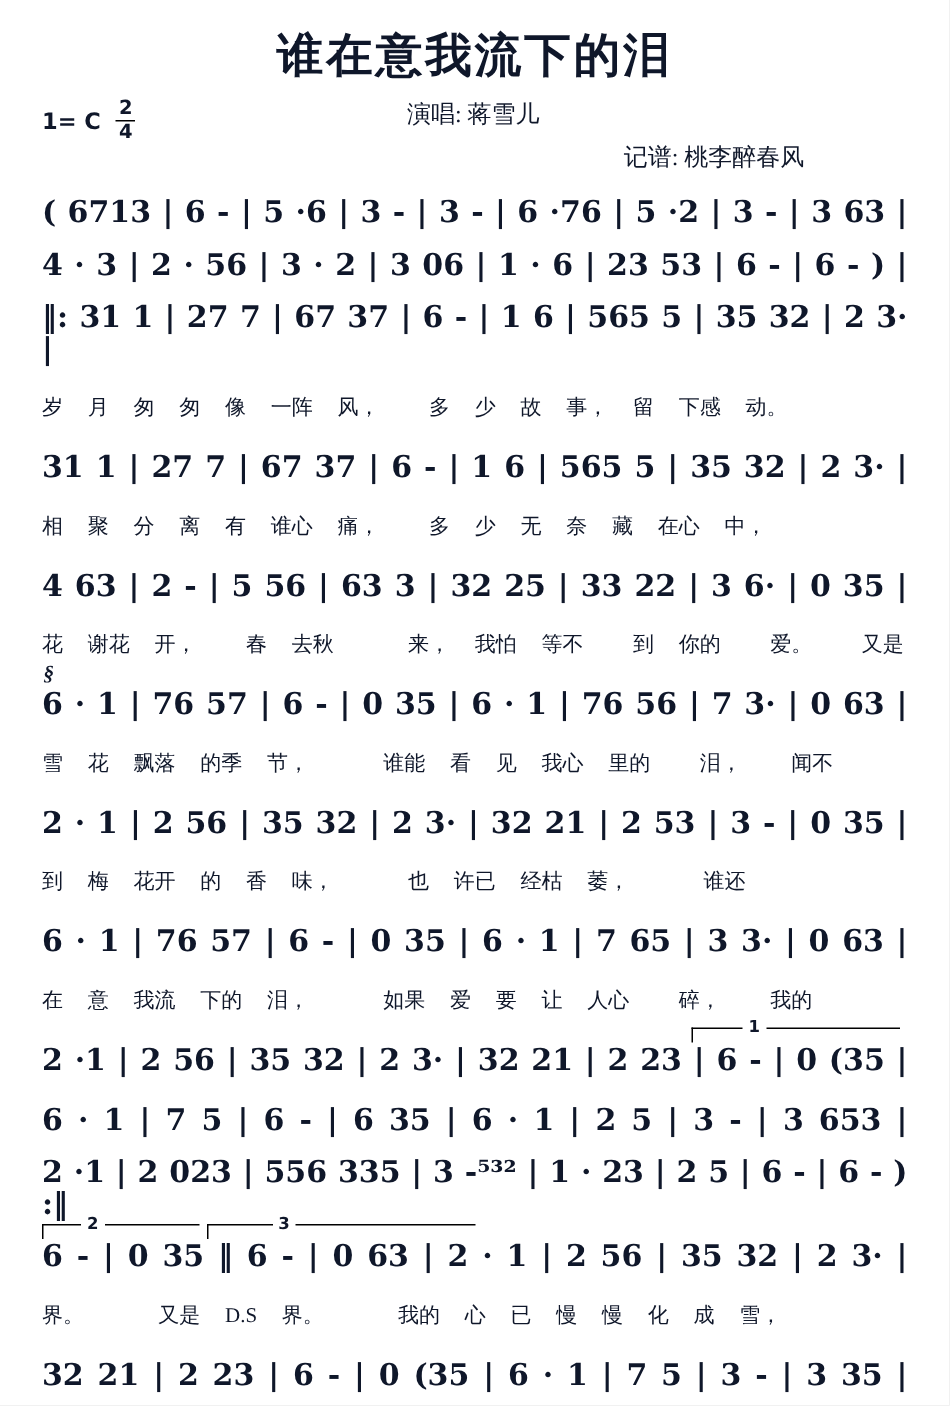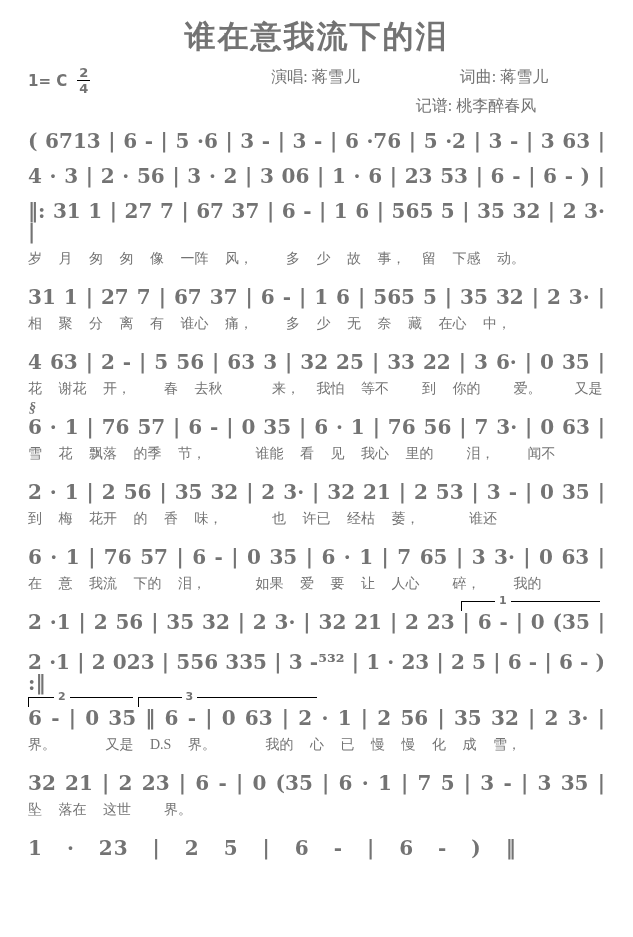--- a/index.html
+++ b/index.html
@@ -1,17 +1,17 @@
 <!DOCTYPE html>
 <html><head>
 <meta charset="utf-8">
 <style>
   html,body{margin:0;padding:0;background:#e8e8e8;}
   .page{
-    width:633px;height:937px;background:#ffffff;color:#737373;
+    width:633px;height:937px;background:#ffffff;color:#0f172a;
     position:relative;box-sizing:border-box;
     padding:10px 28px 17px 28px;overflow:hidden;
     font-family:"Liberation Serif","DejaVu Serif",serif;
   }
   .title{
     text-align:center;font-size:31px;font-weight:900;margin:6px 0 8px 0;
     letter-spacing:2px;font-family:"DejaVu Sans",sans-serif;
   }
   .credits-row{display:flex;align-items:flex-start;font-size:16px;line-height:22px;text-align:center;}
   .keysig{flex:0 0 200px;font-family:"DejaVu Sans",sans-serif;font-size:15px;font-weight:bold;display:flex;align-items:center;}
@@ -25,21 +25,21 @@
   .credits-row.second .credit{flex:0 0 258px;}
   .sheet{margin-top:14px;}
   .line{position:relative;margin-bottom:14px;}
   .line.has-lyrics{margin-bottom:19px;}
   .notes{
     font-family:"DejaVu Serif",serif;font-weight:bold;font-size:20px;line-height:21px;
     text-align:justify;text-align-last:justify;white-space:normal;
   }
   .notes.nofill{text-align:left;text-align-last:left;word-spacing:16px;letter-spacing:1px;}
   .lyrics{
-    font-size:14px;line-height:19px;margin-top:6px;white-space:pre;
+    font-size:14px;line-height:19px;margin-top:20px;white-space:pre;
     word-spacing:13px;
   }
   .volta{
     position:absolute;top:-11px;height:9px;
     border-top:1.5px solid #000;border-left:1.5px solid #000;
   }
   .vlabel{
     position:absolute;top:-7px;left:24%;background:#fff;
     padding:0 4px;font-size:11px;font-weight:bold;line-height:12px;
     font-family:"DejaVu Sans",sans-serif;
@@ -62,21 +62,20 @@
 
   <div class="credits-row">
     <div class="keysig">
       <span>1= C</span>
       <span class="frac">
         <span class="num">2</span>
         <span class="den">4</span>
       </span>
     </div>
     <div class="credit singer">演唱: 蒋雪儿</div>
-    <div class="credit composer">词曲: 蒋雪儿</div>
   </div>
   <div class="credits-row second">
     <div class="credit notator">记谱: 桃李醉春风</div>
   </div>
 
   <div class="sheet" id="sheet">
       <div class="line">
         <div class="notes">( 6713 | 6 - | 5 ·6 | 3 - | 3 - | 6 ·76 | 5 ·2 | 3 - | 3 63 |</div>
       </div>
       <div class="line">
@@ -107,20 +106,23 @@
         <div class="notes">6 · 1 | 76 57 | 6 - | 0 35 | 6 · 1 | 7 65 | 3 3· | 0 63 |</div>
         <div class="lyrics">在 意 我流 下的 泪，   如果 爱 要 让 人心  碎，  我的</div>
       </div>
       <div class="line has-lyrics">
         <span class="volta" style="left: 75%; width: 24%;">
           <span class="vlabel">1</span>
         </span>
         <div class="notes">2 ·1 | 2 56 | 35 32 | 2 3· | 32 21 | 2 23 | 6 - | 0 (35 |</div>
       </div>
       <div class="line">
+        <div class="notes">6 · 1 | 7 5 | 6 - | 6 35 | 6 · 1 | 2 5 | 3 - | 3 653 |</div>
+      </div>
+      <div class="line">
         <div class="notes">2 ·1 | 2 023 | 556 335 | 3 -⁵³² | 1 · 23 | 2 5 | 6 - | 6 - ) :‖</div>
       </div>
       <div class="line has-lyrics">
         <span class="volta" style="left: 0%; width: 18%;">
           <span class="vlabel">2</span>
         </span>
         <span class="volta" style="left: 19%; width: 31%;">
           <span class="vlabel">3</span>
         </span>
         <div class="notes">6 - | 0 35 ‖ 6 - | 0 63 | 2 · 1 | 2 56 | 35 32 | 2 3· |</div>

